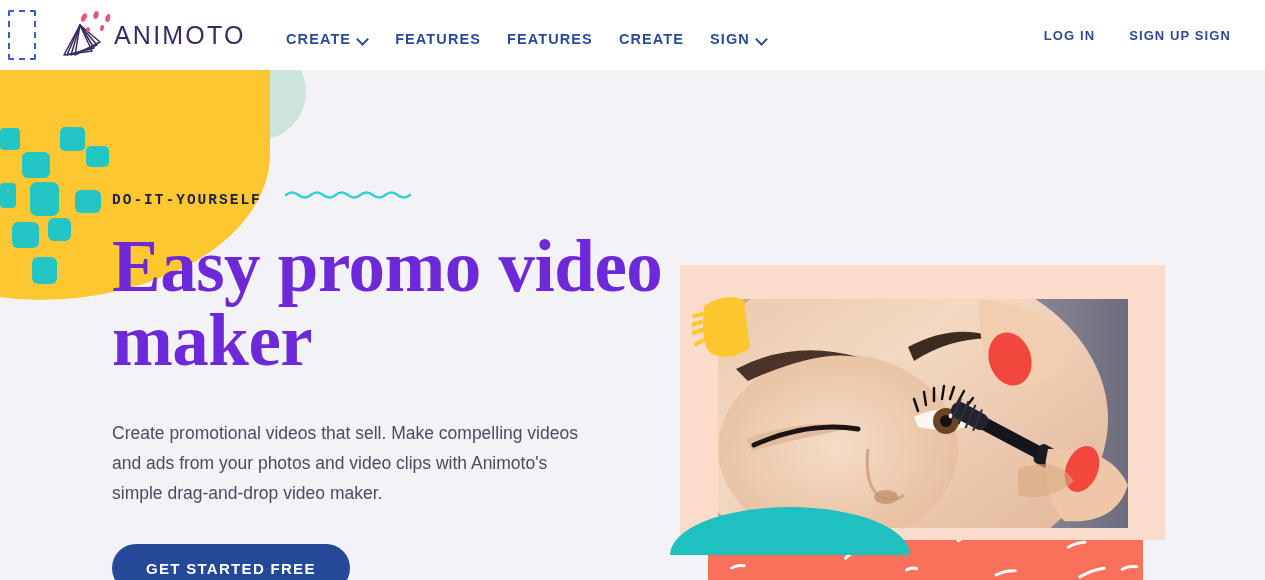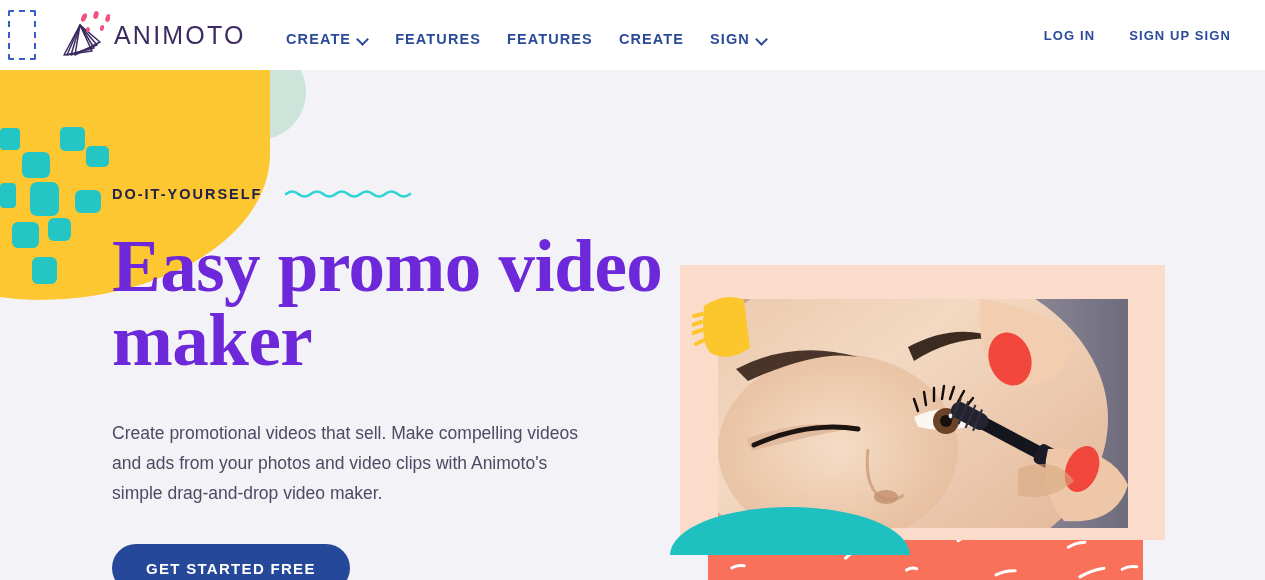--- a/index.html
+++ b/index.html
@@ -163,23 +163,24 @@
   
   .hero-copy {
     position: absolute;
     left: 112px;
     top: 186px;
     z-index: 6;
     width: 560px;
   }
   .eyebrow-row {
     display: flex;
-    align-items: flex-start;
+    align-items: flex-end;
     gap: 22px;
     height: 22px;
+    font-family: Liberation Mono, monospace;
   }
   .eyebrow {
     font-size: 14.5px;
     font-weight: bold;
     letter-spacing: 2px;
     color: #20204A;
     white-space: nowrap;
   }
   .squiggle { display: block; }
 

